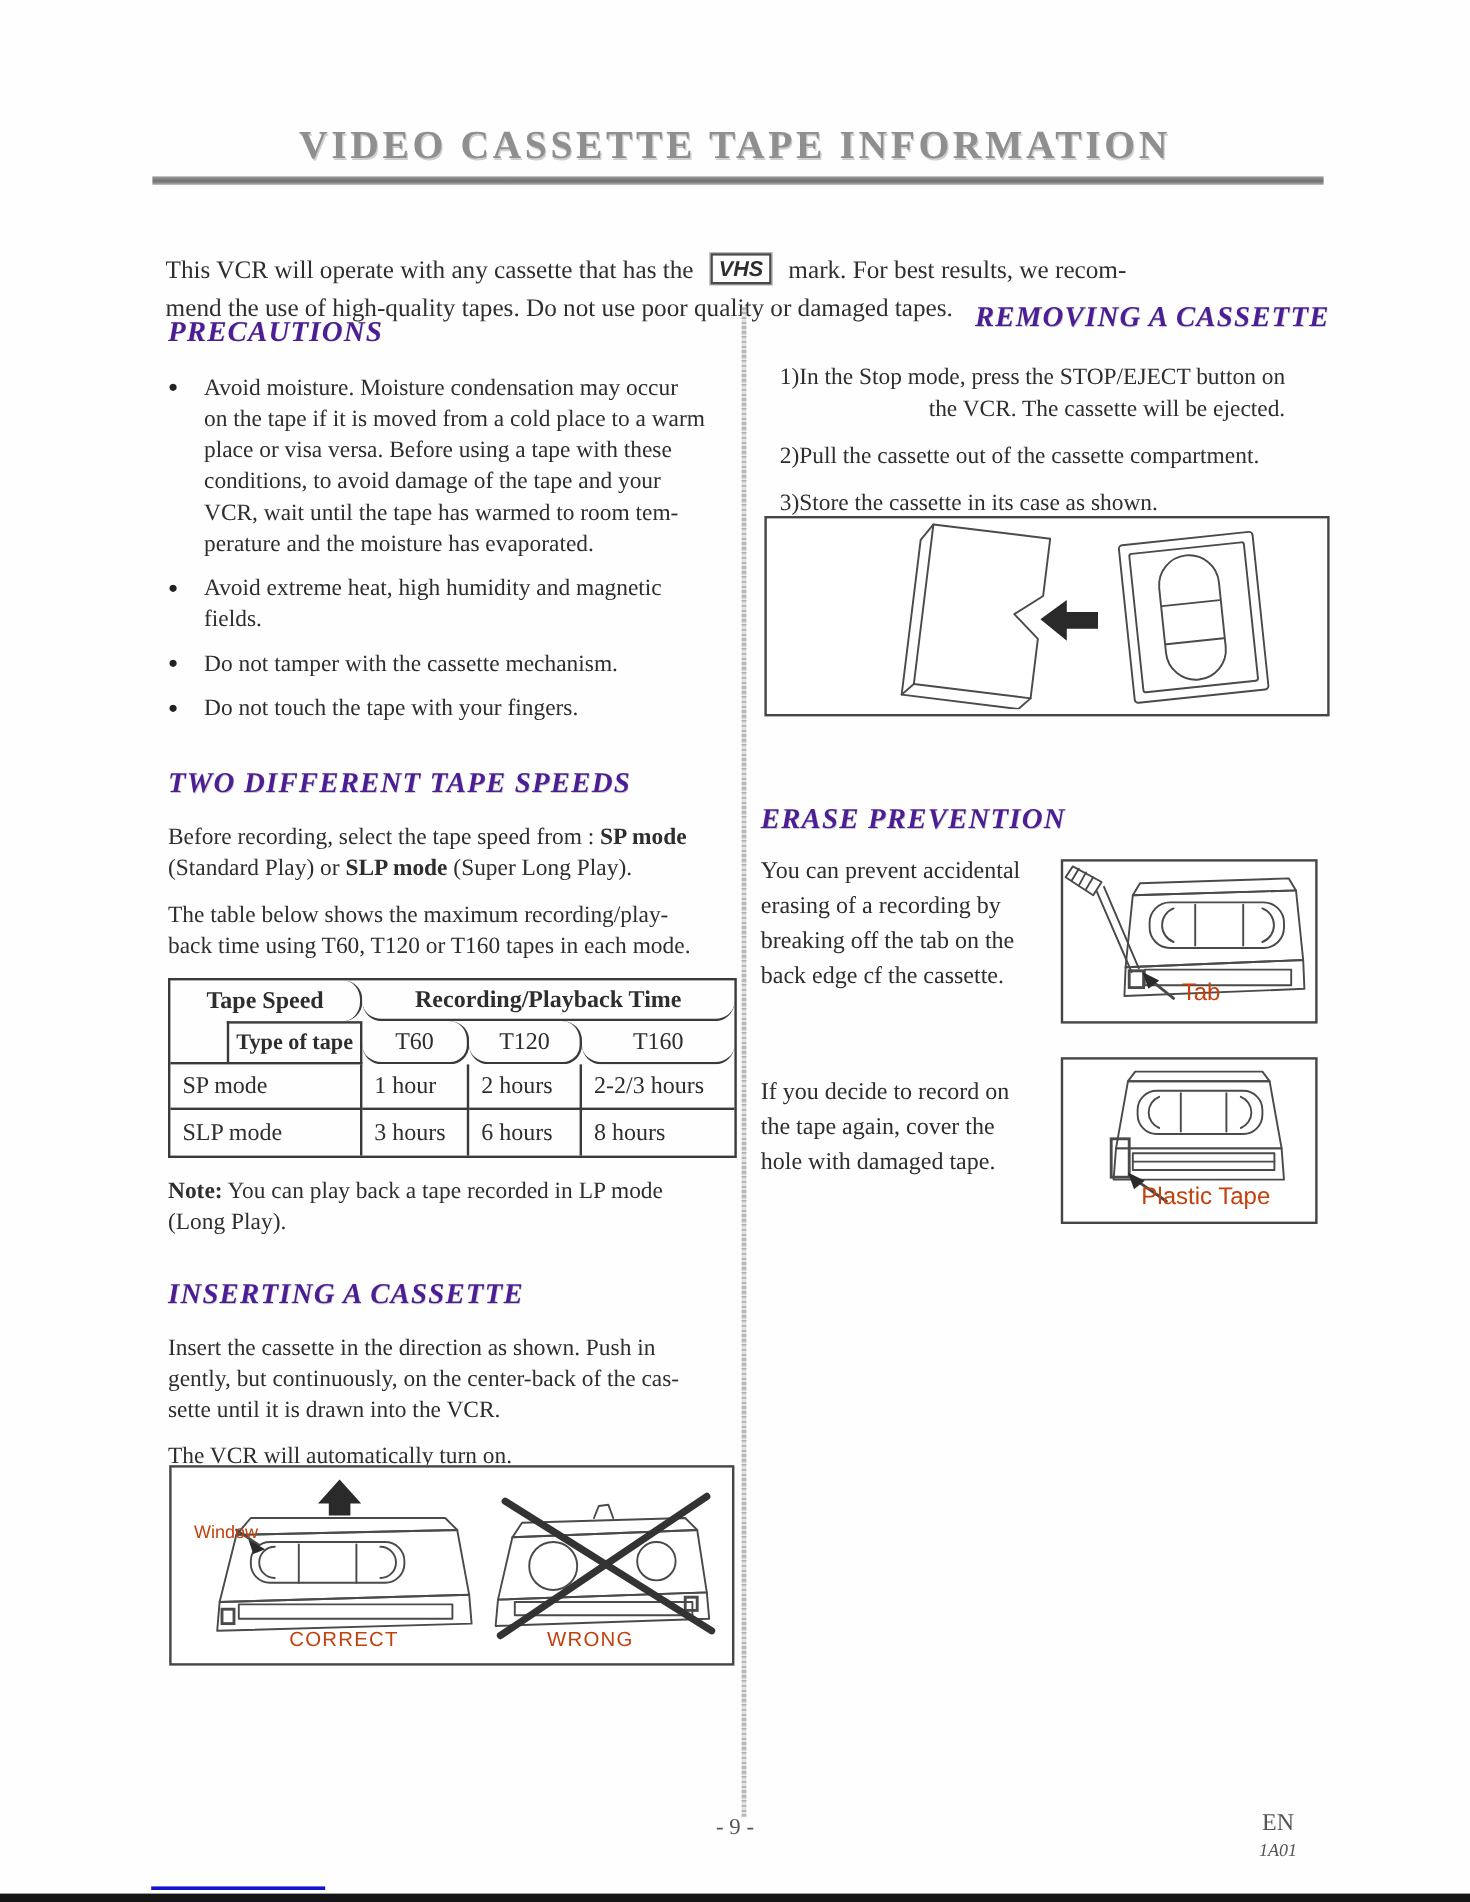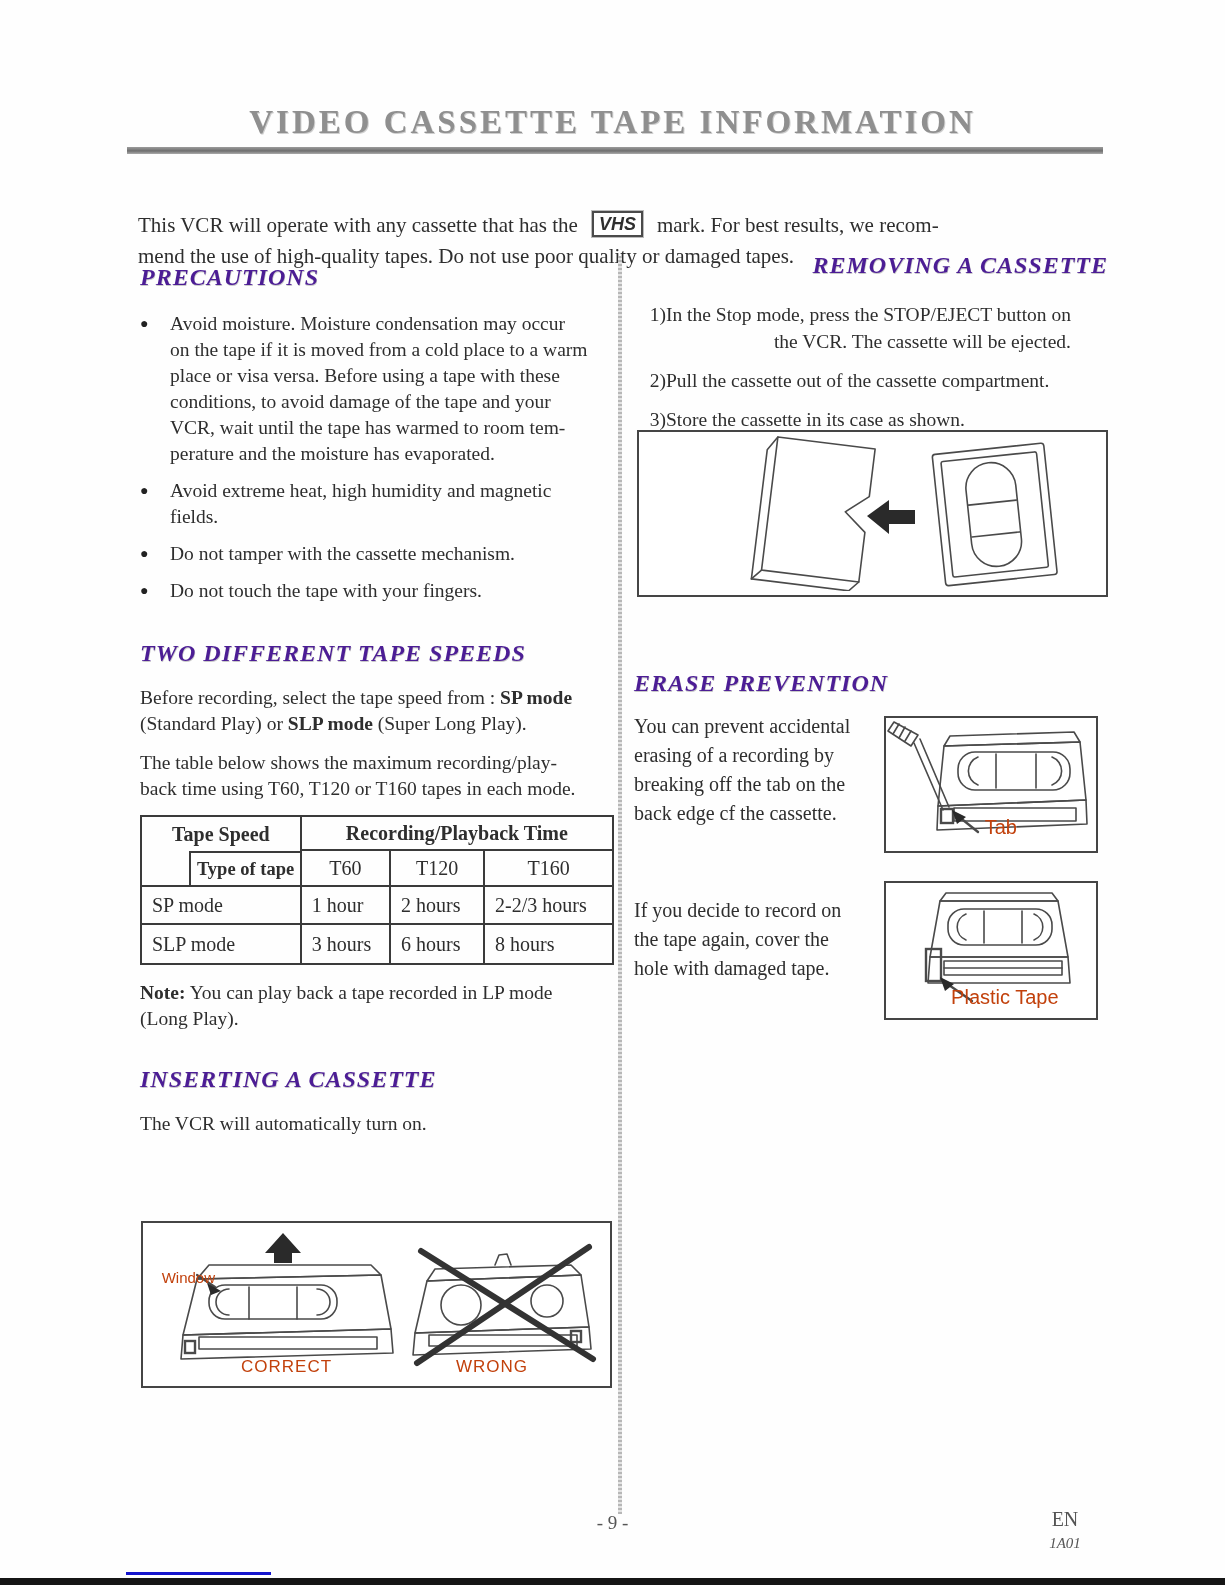--- a/index.html
+++ b/index.html
@@ -54,21 +54,21 @@
   .sec-speeds h2{margin-bottom:18px;}
   .sec-speeds p{margin:0 0 13px 0;font-size:19.5px;line-height:26px;}
 
   
   .vtbl{width:470px;border:2px solid #3a3a3a;font-size:20px;}
   .vtbl .tr{display:flex;}
   .vtbl .td{box-sizing:border-box;display:flex;align-items:center;}
   .c1{width:34%;}.c2{width:19%;}.c3{width:20%;}.c4{width:27%;}
   .bR{border-right:2px solid #3a3a3a;}
   .bB{border-bottom:2px solid #3a3a3a;}
-  .cen{justify-content:center;}
+  .cen{justify-content:center;border-radius:16px;}
   .padL{padding-left:10px;}
   .h1 .td{height:34px;font-weight:bold;}
   .h2r .td{height:36px;}
   .dr .td{height:38px;}
   .subcell{position:relative;}
   .subbox{position:absolute;left:30%;right:0;top:0;bottom:0;border-left:2px solid #3a3a3a;
           border-top:2px solid #3a3a3a;display:flex;align-items:center;justify-content:center;
           font-weight:bold;font-size:18.5px;}
   .note{margin-top:15px;font-size:19.5px;line-height:26px;}
 
@@ -263,20 +263,23 @@
       <line class="ln" x1="58" y1="85" x2="176" y2="85"></line>
       <rect class="thick" x="40" y="66" width="15" height="32"></rect>
       <line class="ln" x1="86" y1="118" x2="60" y2="100" style="stroke-width:2.4"></line>
       <polygon class="fill" points="54,94 68,101 59,108"></polygon>
     </svg>
     <span class="fig-label" style="left:31%;top:76%;font-size:20px;">Plastic Tape</span>
   </div>
 
   <div class="abs sec-insert">
     <h2 class="sec">INSERTING A CASSETTE</h2>
+    <p class="pre">Insert the cassette in the direction as shown.  Push in
+gently, but continuously, on the center-back of the cas-
+sette until it is drawn into the VCR.</p>
     <p class="pre">The VCR will automatically turn on.</p>
   </div>
 
   <div class="abs fig fig-insert">
     <svg width="463" height="159" viewBox="0 0 463 159">
       <g>
         <polygon class="fill" points="140,10 158,30 149,30 149,40 131,40 131,30 122,30"></polygon>
         <path class="ln" d="M66,42 L228,42 L238,52 L54,56 Z"></path>
         <path class="ln" d="M54,56 L238,52 L248,106 L40,112 Z"></path>
         <rect class="ln" x="66" y="62" width="128" height="34" rx="16"></rect>

